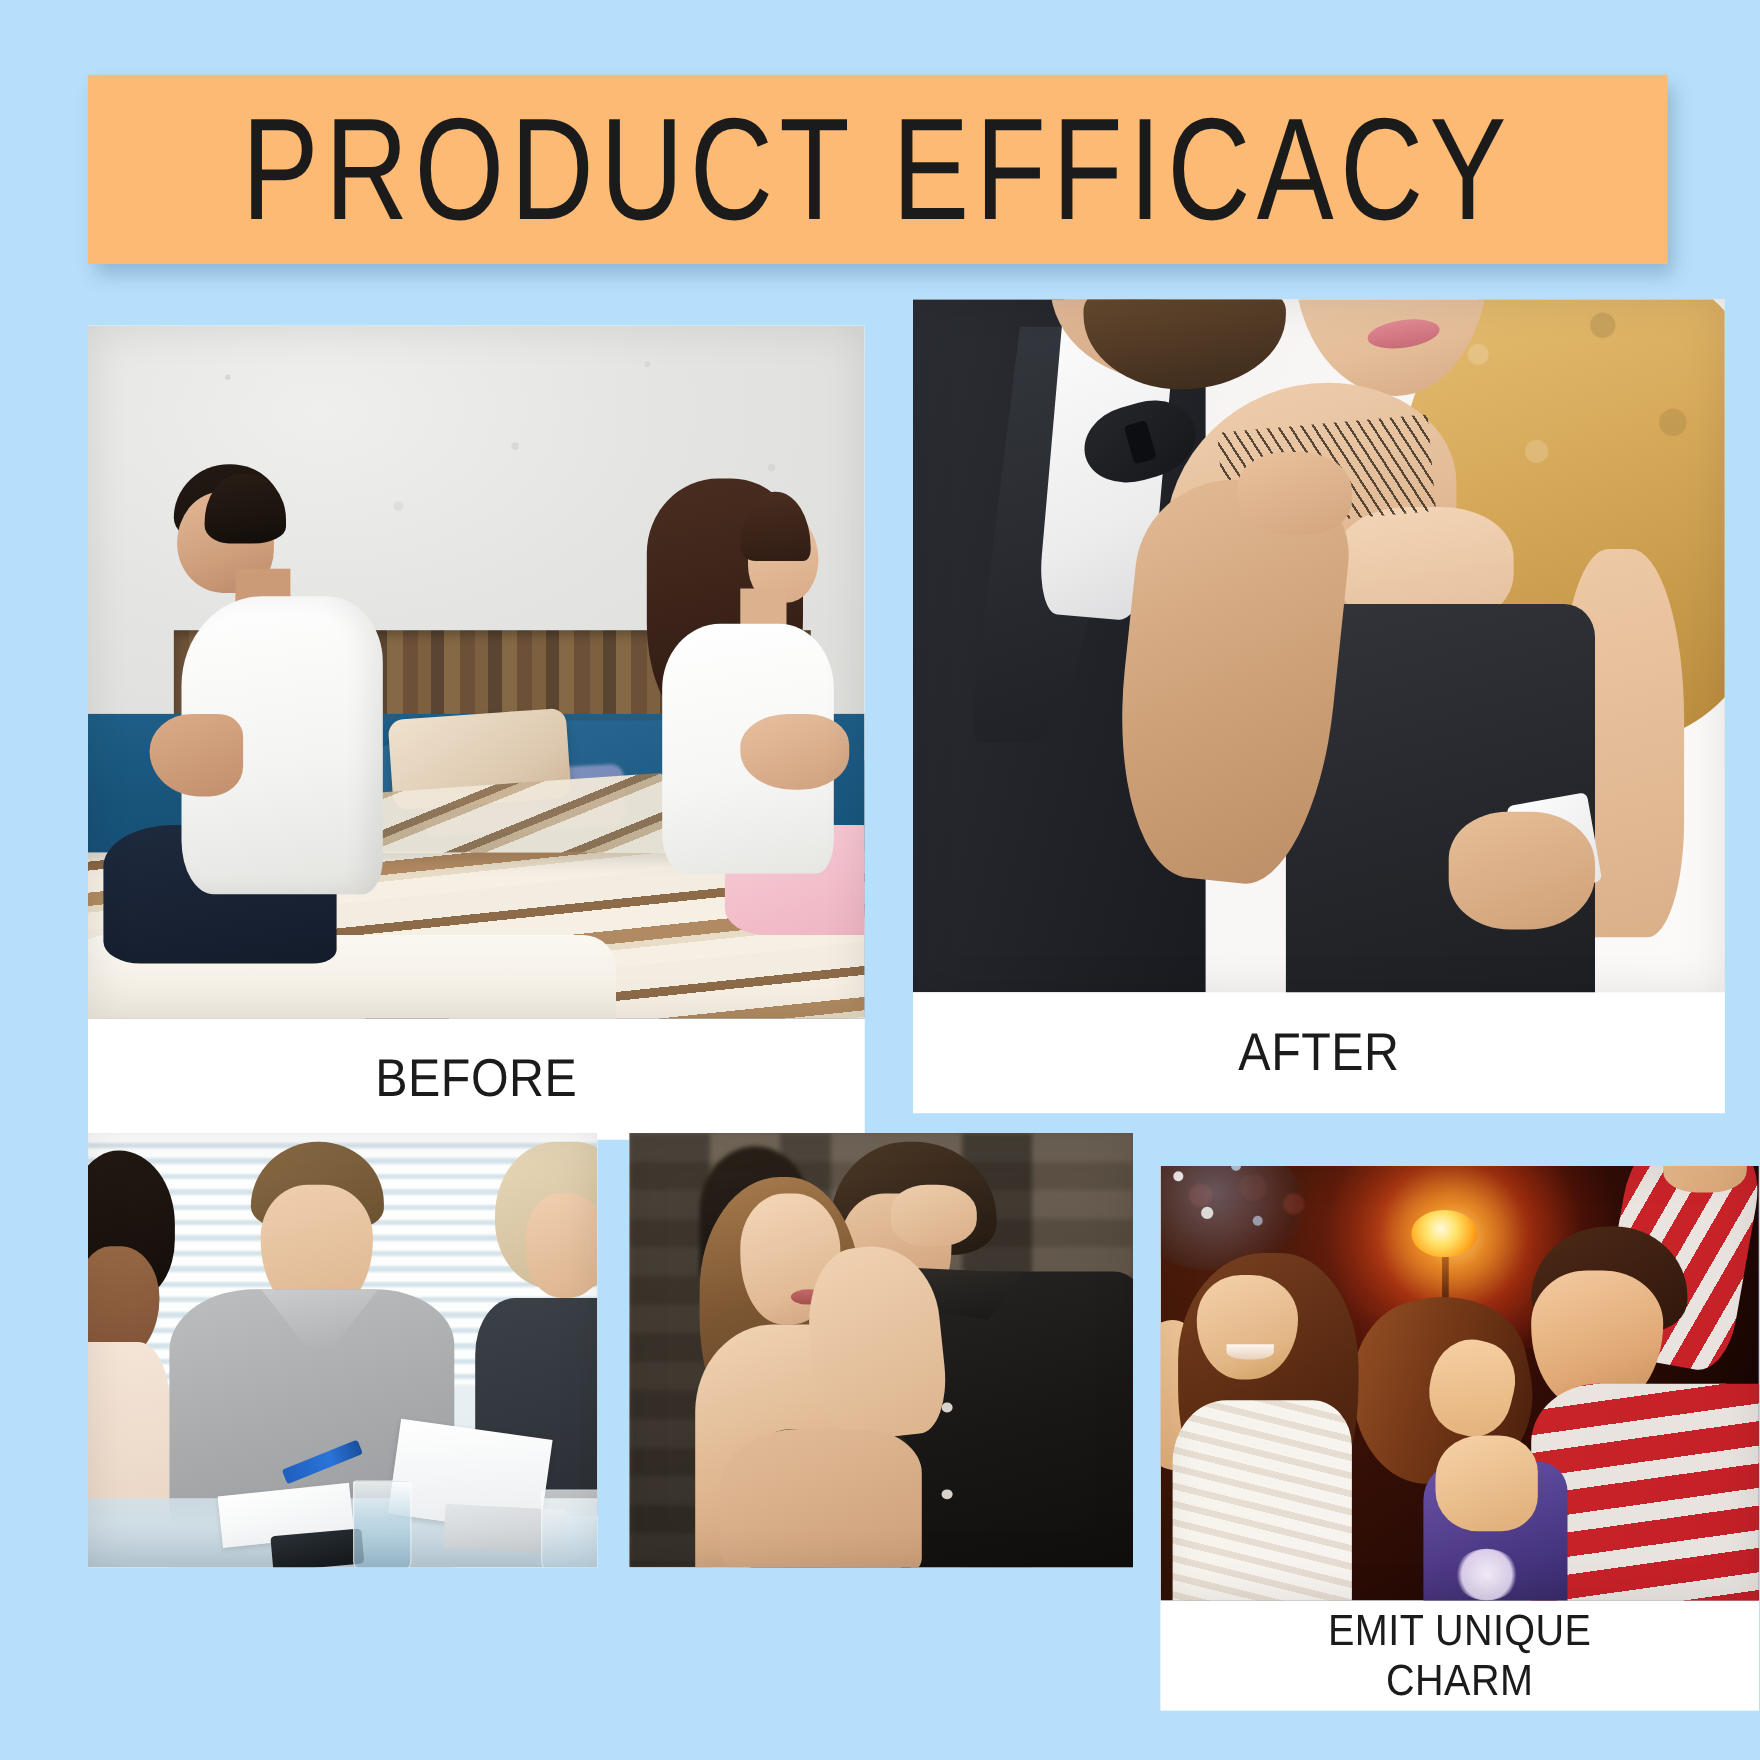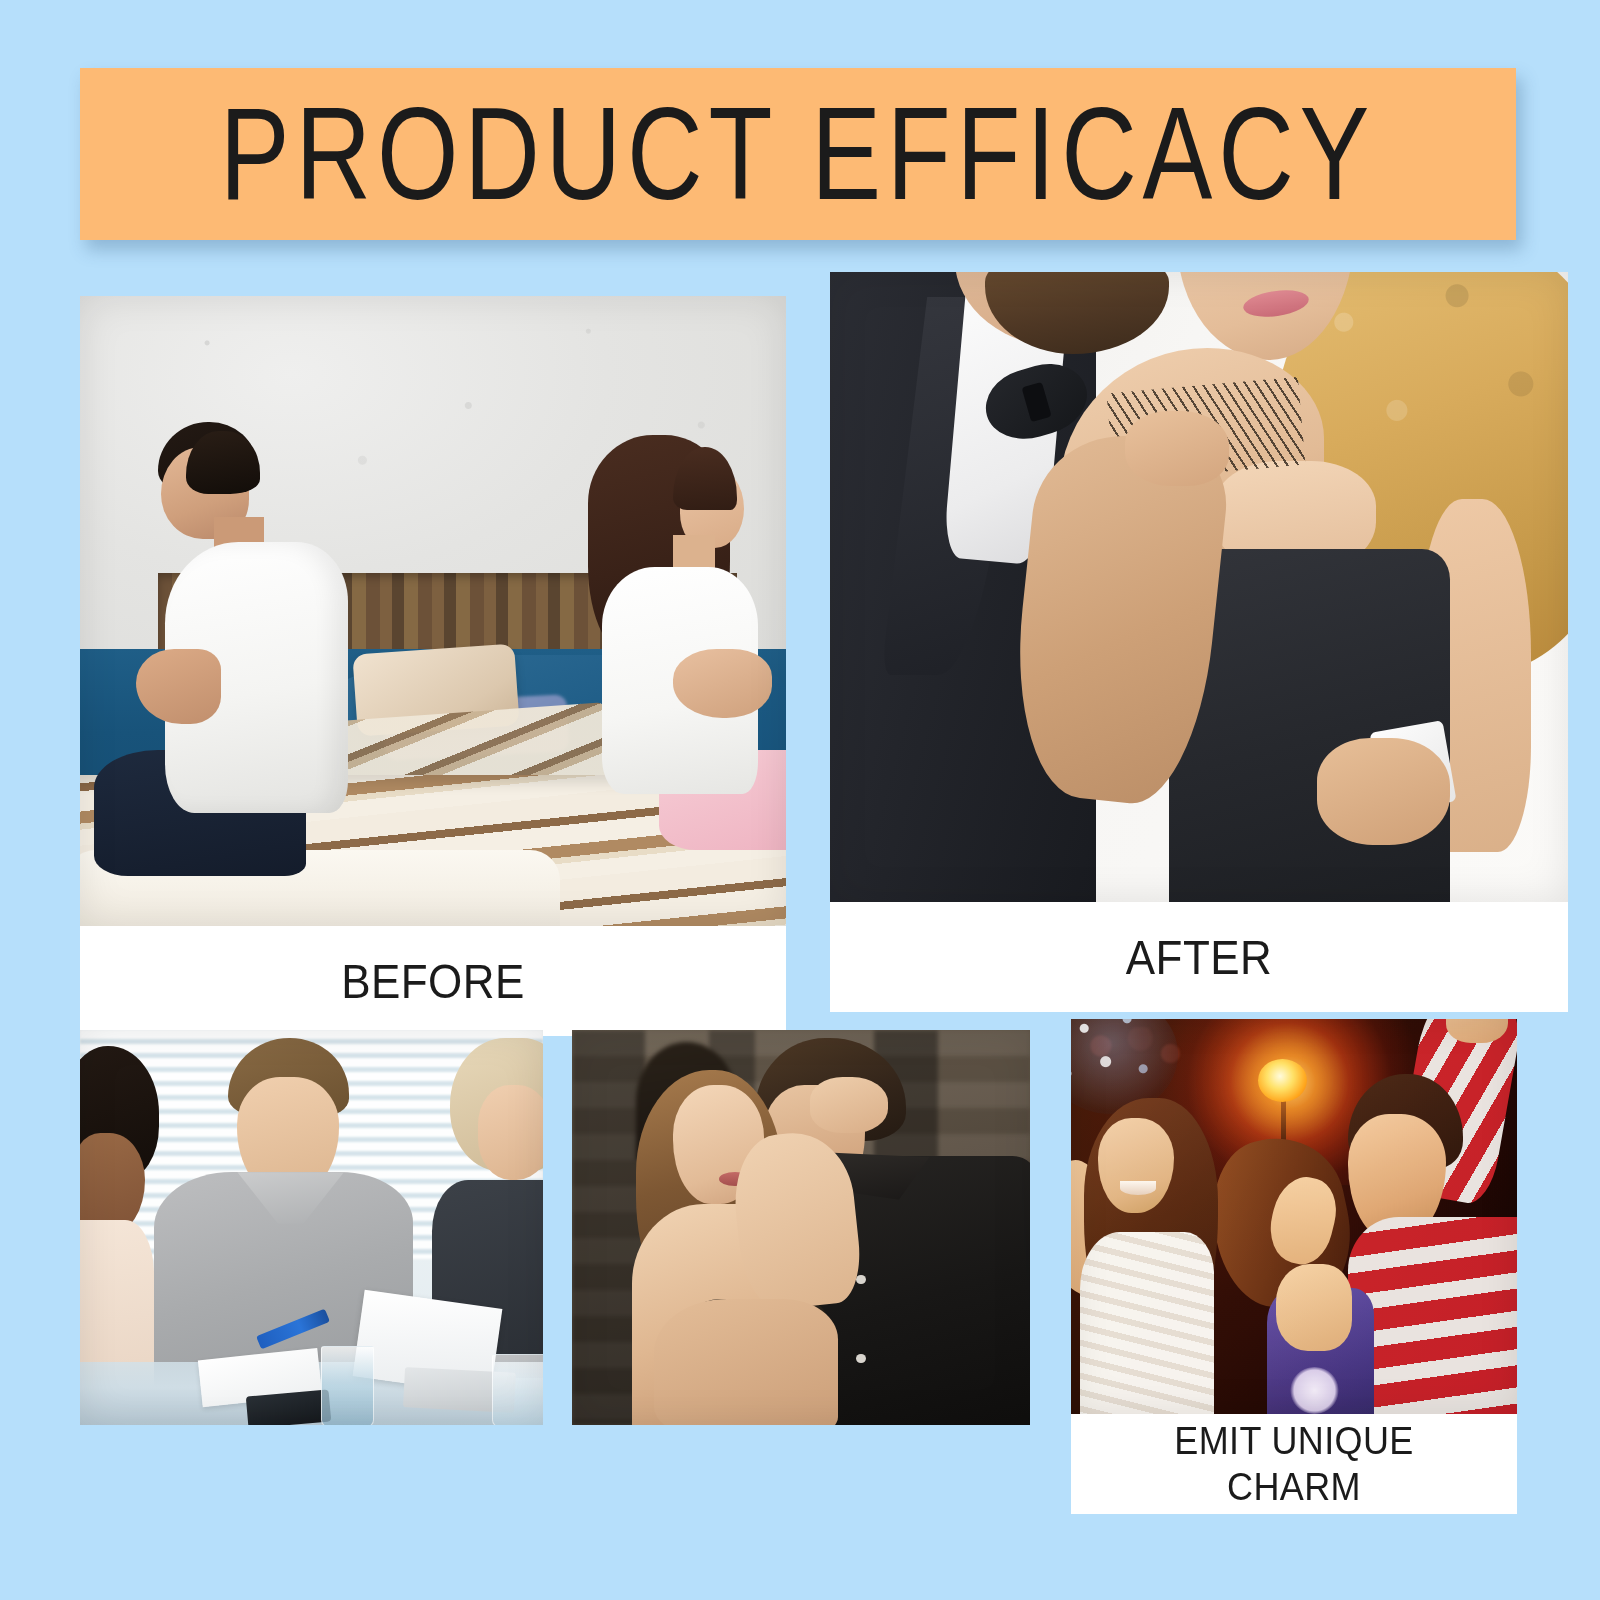--- a/index.html
+++ b/index.html
@@ -78,21 +78,21 @@
   
   #card-before { left: 80px;  top: 272px; width: 706px; margin-top: 24px; }
   #card-after  { left: 830px; top: 272px; width: 738px; }
   #card-before .photo, #card-after .photo { height: 630px; }
   #card-before .caption, #card-after .caption { height: 110px; }
   #card-before .cap-text, #card-after .cap-text { font-size: 44px; }
 
   
   #card-keep    { left: 80px;   top: 1030px; width: 463px; }
   #card-enjoy   { left: 572px;  top: 1030px; width: 458px; }
-  #card-charm   { left: 1055px; top: 1019px; width: 446px; margin-left: 16px; }
+  #card-charm   { left: 1055px; top: 1060px; width: 544px; }
   .bottom .photo { height: 395px; }
   .bottom .caption { height: 100px; }
   .bottom .cap-text { font-size: 36px; }
 
   
   .layer { position: absolute; }
   .soft { filter: blur(1.5px); }
 
   
   .bf-wall {

